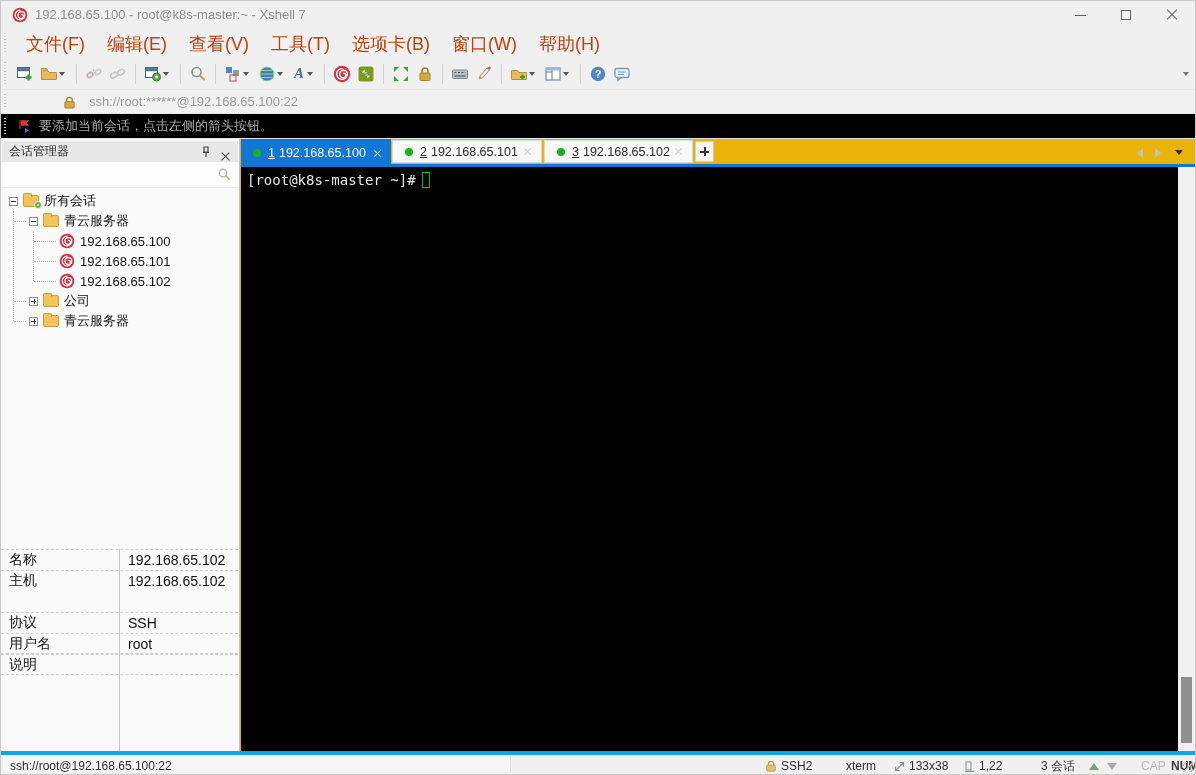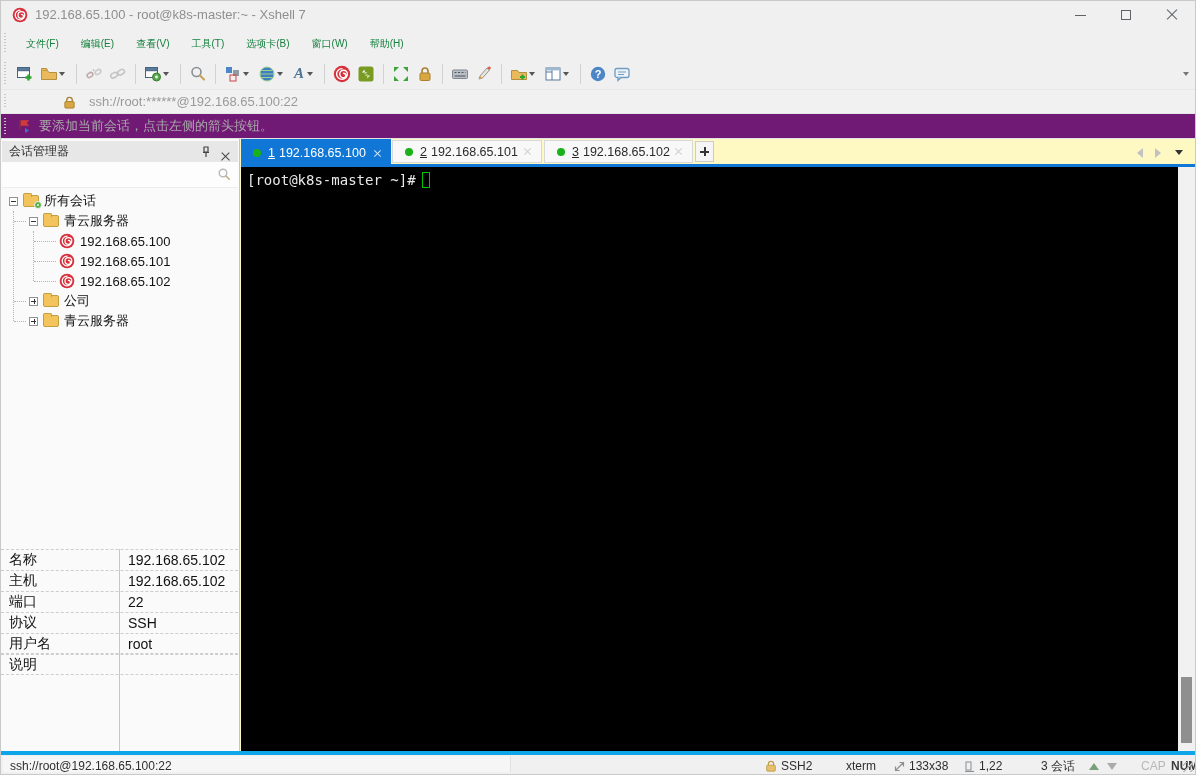--- a/index.html
+++ b/index.html
@@ -19,40 +19,40 @@
   .glyph-max { width:10px; height:10px; border:1px solid #5f6368; }
   .glyph-x { position:relative; width:12px; height:12px; }
   .glyph-x::before,.glyph-x::after { content:""; position:absolute; left:-1px; top:5px; width:14px; height:1px; background:#5f6368; }
   .glyph-x::before { transform:rotate(45deg);} .glyph-x::after { transform:rotate(-45deg);}
   
   .menubar { position:absolute; left:0; top:28px; right:0; height:29px; display:flex; align-items:center; padding-left:14px; background:#f0f0f0; }
   .menubar .grip, .toolbar .grip, .addressbar .grip, .noticebar .grip {
     position:absolute; left:3px; top:4px; bottom:4px; width:2px;
     background:repeating-linear-gradient(180deg,#c6c6c6 0 1px,transparent 1px 3px);
   }
-  .menu-item { padding:4px 11px; font-size:10px; color:#15803d; white-space:nowrap; }
+  .menu-item { padding:4px 11px; font-size:18px; color:#c2410c; white-space:nowrap; }
   
   .toolbar { position:absolute; left:0; top:57px; right:0; height:31px; display:flex; align-items:center; padding-left:12px; background:#f0f0f0; }
   .tbtn { display:flex; align-items:center; justify-content:center; height:24px; padding:0 3px; }
   .tbtn svg { width:18px; height:18px; display:block; }
   .tbtn.disabled { opacity:.45; filter:grayscale(.6); }
   .tsep { width:1px; height:20px; background:#d2d2d2; margin:0 5px; }
   .chev { width:0; height:0; border-left:3.5px solid transparent; border-right:3.5px solid transparent; border-top:4px solid #555; margin:0 3px 0 1px; }
   .tb-font-a { font:italic bold 15px "Liberation Serif", serif; color:#4d7396; padding:0 2px; }
   .toolbar-overflow { position:absolute; right:6px; top:14px; width:0; height:0; border-left:3px solid transparent; border-right:3px solid transparent; border-top:4px solid #777; }
   
   .addressbar { position:absolute; left:0; top:88px; right:0; height:25px; background:#f1f1f1; border-top:1px solid #e7e7e7; border-bottom:1px solid #e7e7e7; }
   .addressbar .lock { position:absolute; left:62px; top:6px; }
   .addressbar .url { position:absolute; left:88px; top:0; height:25px; line-height:24px; font-size:13px; color:#9a9a9a; }
   
-  .noticebar { position:absolute; left:0; top:113px; right:0; height:25px; background:#701a75; border-bottom:1px solid #e3e3e3; }
+  .noticebar { position:absolute; left:0; top:113px; right:0; height:25px; background:#000000; border-bottom:1px solid #e3e3e3; }
   .noticebar .flag { position:absolute; left:17px; top:5px; }
   .noticebar .ntext { position:absolute; left:38px; top:0; height:25px; line-height:24px; font-size:13px; color:#a8a8a8; }
   
-  .main { position:absolute; left:0; top:138px; right:0; bottom:23px; background:#fef9c3; }
+  .main { position:absolute; left:0; top:138px; right:0; bottom:23px; background:#eab308; }
   
   .sidebar { position:absolute; left:0; top:0; width:239px; bottom:0; background:#fafafa; border-right:1px solid #c4c4c4; }
   .sm-header { position:absolute; left:1px; right:1px; top:2px; height:21px; background:#e7e7e7; font-size:12px; line-height:21px; padding-left:7px; color:#2b2b2b; }
   .sm-pin { position:absolute; right:27px; top:5px; width:10px; height:12px; }
   .sm-close { position:absolute; right:8px; top:6px; }
   .xsmall { position:relative; width:9px; height:9px; display:inline-block; }
   .xsmall::before,.xsmall::after { content:""; position:absolute; left:-1px; top:4px; width:11px; height:1.4px; background:#444; }
   .xsmall::before{ transform:rotate(45deg);} .xsmall::after{ transform:rotate(-45deg);}
   .sm-search { position:absolute; left:1px; right:1px; top:23px; height:26px; background:#fdfdfd; border-bottom:1px solid #ececec; }
   .sm-search svg { position:absolute; right:7px; top:5px; }
@@ -379,24 +379,20 @@
 
     <div class="props">
       <div class="prow" style="top:0;">
         <span class="plabel">名称</span>
         <span class="pvalue">192.168.65.102</span>
       </div>
       <div class="prow" style="top:21px;">
         <span class="plabel">主机</span>
         <span class="pvalue">192.168.65.102</span>
       </div>
-      <div class="prow" style="top:42px;">
-        <span class="plabel">端口</span>
-        <span class="pvalue">22</span>
-      </div>
       <div class="prow" style="top:63px;">
         <span class="plabel">协议</span>
         <span class="pvalue">SSH</span>
       </div>
       <div class="prow" style="top:105px; border-bottom:1px dashed #cdcdcd;">
         <span class="plabel">说明</span>
         <span class="pvalue"></span>
       </div>
       <div class="prow" style="top:84px;">
         <span class="plabel">用户名</span>

